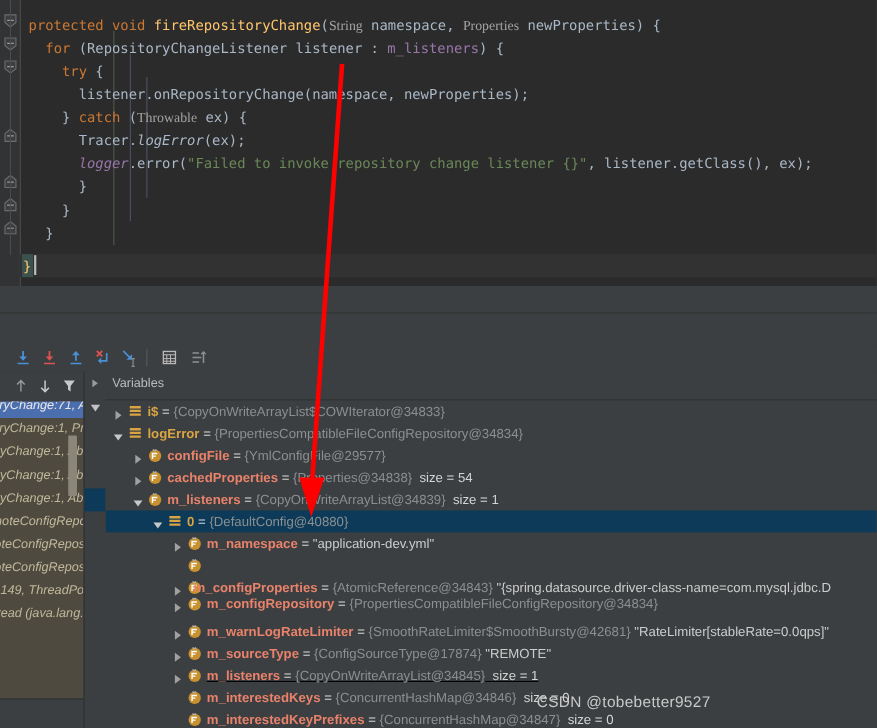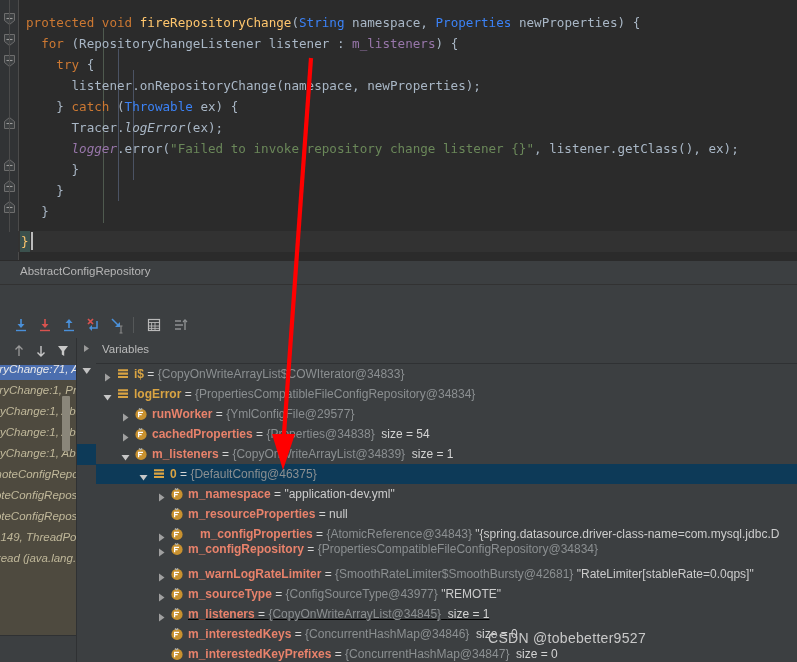--- a/index.html
+++ b/index.html
@@ -28,21 +28,21 @@
   .fold svg{display:block;}
   .code{
     position:absolute;left:18px;top:0;right:0;top:0;
     font-family:"DejaVu Sans Mono","Liberation Mono",monospace;
     font-size:12.6px;line-height:21px;white-space:pre;
     color:#a9b7c6;
   }
   .code .ln{position:absolute;left:8px;height:21px;}
   .kw{color:#cc7832;}
   .mth{color:#ffc66d;}
-  .typ{color:#3b82f6;}
+  .typ{color:#a3a3a3;font-family:Liberation Serif, serif;}
   .fld{color:#9876aa;}
   .str{color:#6a8759;}
   .par{color:#a9b7c6;}
   .ital{font-style:italic;}
   .vline{position:absolute;width:1px;background:#4f5a4f;}
   .caretline{
     position:absolute;left:18px;right:0;height:21px;background:#323232;
   }
   .caret-brace{
     position:absolute;left:20px;height:21px;line-height:21px;
@@ -207,23 +207,20 @@
         <div class="vline" style="left: 103px; top: 28px; height: 195px; background: rgb(79, 90, 79);"></div>
         <div class="vline" style="left: 118px; top: 49px; height: 152px; background: rgb(75, 83, 100);"></div>
         <div class="vline" style="left: 133px; top: 70px; height: 110px; background: rgb(75, 83, 100);"></div>
       </div>
     <div class="code" id="codelines"><div class="ln" style="top: 12px;"><span></span><span class="kw">protected </span><span class="kw">void </span><span class="mth">fireRepositoryChange</span><span class="par">(</span><span class="typ">String</span><span class="par"> namespace, </span><span class="typ">Properties</span><span class="par"> newProperties) {</span></div><div class="ln" style="top: 33px;"><span>  </span><span class="kw">for </span><span class="par">(RepositoryChangeListener listener : </span><span class="fld">m_listeners</span><span class="par">) {</span></div><div class="ln" style="top: 54px;"><span>    </span><span class="kw">try </span><span class="par">{</span></div><div class="ln" style="top: 75px;"><span>      </span><span class="par">listener.onRepositoryChange(namespace, newProperties);</span></div><div class="ln" style="top: 96px;"><span>    </span><span class="par">} </span><span class="kw">catch </span><span class="par">(</span><span class="typ">Throwable</span><span class="par"> ex) {</span></div><div class="ln" style="top: 117px;"><span>      </span><span class="par">Tracer.</span><span class="ital">logError</span><span class="par">(ex);</span></div><div class="ln" style="top: 138px;"><span>      </span><span class="fld ital">logger</span><span class="par">.error(</span><span class="str">"Failed to invoke repository change listener {}"</span><span class="par">, listener.getClass(), ex);</span></div><div class="ln" style="top: 159px;"><span>      </span><span class="par">}</span></div><div class="ln" style="top: 180px;"><span>    </span><span class="par">}</span></div><div class="ln" style="top: 201px;"><span>  </span><span class="par">}</span></div></div>
     <div class="caretline" style="top:231px;"></div>
     <div class="caret-brace" style="top:231px;left:20px;">}</div>
     <div class="caret-bar" style="left:31px;top:232px;height:18px;"></div>
   </div>
 
-  <div class="crumbbar">
-    <div class="label">AbstractConfigRepository</div>
-  </div>
   <div class="spacerbar"></div>
 
   <div class="dbgtoolbar">
     <div class="tbtn" style="left:12px;">
       <svg width="18" height="18" viewBox="0 0 18 18">
         <path d="M9 3 L9 10" stroke="#4a90d9" stroke-width="1.6" fill="none"></path>
         <path d="M5.5 8 L9 12 L12.5 8 Z" fill="#4a90d9"></path>
         <path d="M4 14.5 L14 14.5" stroke="#4a90d9" stroke-width="1.4"></path>
       </svg>
     </div>
@@ -365,21 +362,21 @@
           </div>
           <div class="vrow" style="top: 40px;">
             <div class="arrow" style="left: 24px; top: 5px;"><svg width="11" height="11" viewBox="0 0 11 11">
                 <path d="M3 1.5 L8.5 5.5 L3 9.5 Z" fill="#a0a0a0"></path>
               </svg></div>
             <div class="vicon" style="left: 38px; top: 3px;"><svg width="14" height="14" viewBox="0 0 14 14">
                 <circle cx="7" cy="7.4" r="5.6" fill="#c8912f"></circle>
                 <path d="M4.6 10.3 V5.3 h4.4 M4.6 7.7 h3.1" stroke="#ffffff" stroke-width="1.25" fill="none"></path>
                 <path d="M5 1.6 l1.6 1.2 l1.6 -1.2" stroke="#b0b4b6" stroke-width="1.2" fill="none"></path>
               </svg></div>
-            <div class="vtext" style="left: 56px;"><span class="vname">runWorker</span><span class="veq"> = </span><span class="vref">{YmlConfigFile@29577}</span></div>
+            <div class="vtext" style="left: 56px;"><span class="vname">configFile</span><span class="veq"> = </span><span class="vref">{YmlConfigFile@29577}</span></div>
           </div>
           <div class="vrow" style="top: 60px;">
             <div class="arrow" style="left: 24px; top: 5px;"><svg width="11" height="11" viewBox="0 0 11 11">
                 <path d="M3 1.5 L8.5 5.5 L3 9.5 Z" fill="#a0a0a0"></path>
               </svg></div>
             <div class="vicon" style="left: 38px; top: 3px;"><svg width="14" height="14" viewBox="0 0 14 14">
                 <circle cx="7" cy="7.4" r="5.6" fill="#c8912f"></circle>
                 <path d="M4.6 10.3 V5.3 h4.4 M4.6 7.7 h3.1" stroke="#ffffff" stroke-width="1.25" fill="none"></path>
                 <path d="M5 1.6 l1.6 1.2 l1.6 -1.2" stroke="#b0b4b6" stroke-width="1.2" fill="none"></path>
               </svg></div>
@@ -396,51 +393,50 @@
               </svg></div>
             <div class="vtext" style="left: 56px;"><span class="vname">m_listeners</span><span class="veq"> = </span><span class="vref">{CopyOnWriteArrayList@34839}</span><span class="veq">&nbsp;&nbsp;</span><span class="vsize">size = 1</span></div>
           </div>
           <div class="vrow sel" style="top: 100px;">
             <div class="arrow" style="left: 42px; top: 5px;"><svg width="11" height="11" viewBox="0 0 11 11">
                 <path d="M1.5 3 L9.5 3 L5.5 8.5 Z" fill="#c7c7c7"></path>
               </svg></div>
             <div class="vicon" style="left: 56px; top: 3px;"><svg width="14" height="14" viewBox="0 0 14 14">
                 <path d="M2 3.2 H12 M2 6.6 H12 M2 10 H12" stroke="#d9a443" stroke-width="2.1"></path>
               </svg></div>
-            <div class="vtext" style="left: 74px;"><span class="vname-top">0</span><span class="veq"> = </span><span class="vref">{DefaultConfig@46375}</span></div>
+            <div class="vtext" style="left: 74px;"><span class="vname-top">0</span><span class="veq"> = </span><span class="vref">{DefaultConfig@40880}</span></div>
           </div>
           <div class="vrow" style="top: 120px;">
             <div class="arrow" style="left: 60px; top: 5px;"><svg width="11" height="11" viewBox="0 0 11 11">
                 <path d="M3 1.5 L8.5 5.5 L3 9.5 Z" fill="#a0a0a0"></path>
               </svg></div>
             <div class="vicon" style="left: 74px; top: 3px;"><svg width="14" height="14" viewBox="0 0 14 14">
                 <circle cx="7" cy="7.4" r="5.6" fill="#c8912f"></circle>
                 <path d="M4.6 10.3 V5.3 h4.4 M4.6 7.7 h3.1" stroke="#ffffff" stroke-width="1.25" fill="none"></path>
                 <path d="M5 1.6 l1.6 1.2 l1.6 -1.2" stroke="#b0b4b6" stroke-width="1.2" fill="none"></path>
               </svg></div>
             <div class="vtext" style="left: 92px;"><span class="vname">m_namespace</span><span class="veq"> = </span><span class="vnull">"application-dev.yml"</span></div>
           </div>
           <div class="vrow" style="top: 140px;">
             <div class="vicon" style="left: 74px; top: 3px;"><svg width="14" height="14" viewBox="0 0 14 14">
                 <circle cx="7" cy="7.4" r="5.6" fill="#c8912f"></circle>
                 <path d="M4.6 10.3 V5.3 h4.4 M4.6 7.7 h3.1" stroke="#ffffff" stroke-width="1.25" fill="none"></path>
                 <path d="M5 1.6 l1.6 1.2 l1.6 -1.2" stroke="#b0b4b6" stroke-width="1.2" fill="none"></path>
               </svg></div>
-            <div class="vtext" style="left: 92px;"><span class="vname">m_resourceProperties</span><span class="veq"> = </span><span class="vnull">null</span></div>
           </div>
           <div class="vrow" style="top: 160px;">
             <div class="arrow" style="left: 60px; top: 5px;"><svg width="11" height="11" viewBox="0 0 11 11">
                 <path d="M3 1.5 L8.5 5.5 L3 9.5 Z" fill="#a0a0a0"></path>
               </svg></div>
             <div class="vicon" style="left: 74px; top: 3px;"><svg width="14" height="14" viewBox="0 0 14 14">
                 <circle cx="7" cy="7.4" r="5.6" fill="#c8912f"></circle>
                 <path d="M4.6 10.3 V5.3 h4.4 M4.6 7.7 h3.1" stroke="#ffffff" stroke-width="1.25" fill="none"></path>
                 <path d="M5 1.6 l1.6 1.2 l1.6 -1.2" stroke="#b0b4b6" stroke-width="1.2" fill="none"></path>
               </svg></div>
-            <div class="vtext" style="left: 104px;"><span class="vname">m_configProperties</span><span class="veq"> = </span><span class="vref">{AtomicReference@34843}</span><span class="veq"> </span><span class="vnull">"{spring.datasource.driver-class-name=com.mysql.jdbc.D</span></div>
+            <div class="vtext" style="left: 80px;"><span class="vname">m_configProperties</span><span class="veq"> = </span><span class="vref">{AtomicReference@34843}</span><span class="veq"> </span><span class="vnull">"{spring.datasource.driver-class-name=com.mysql.jdbc.D</span></div>
           </div>
           <div class="vrow" style="top: 175px; text-align: center;">
             <div class="arrow" style="left: 60px; top: 5px;"><svg width="11" height="11" viewBox="0 0 11 11">
                 <path d="M3 1.5 L8.5 5.5 L3 9.5 Z" fill="#a0a0a0"></path>
               </svg></div>
             <div class="vicon" style="left: 74px; top: 3px;"><svg width="14" height="14" viewBox="0 0 14 14">
                 <circle cx="7" cy="7.4" r="5.6" fill="#c8912f"></circle>
                 <path d="M4.6 10.3 V5.3 h4.4 M4.6 7.7 h3.1" stroke="#ffffff" stroke-width="1.25" fill="none"></path>
                 <path d="M5 1.6 l1.6 1.2 l1.6 -1.2" stroke="#b0b4b6" stroke-width="1.2" fill="none"></path>
               </svg></div>
@@ -459,21 +455,21 @@
           </div>
           <div class="vrow" style="top: 220px;">
             <div class="arrow" style="left: 60px; top: 5px;"><svg width="11" height="11" viewBox="0 0 11 11">
                 <path d="M3 1.5 L8.5 5.5 L3 9.5 Z" fill="#a0a0a0"></path>
               </svg></div>
             <div class="vicon" style="left: 74px; top: 3px;"><svg width="14" height="14" viewBox="0 0 14 14">
                 <circle cx="7" cy="7.4" r="5.6" fill="#c8912f"></circle>
                 <path d="M4.6 10.3 V5.3 h4.4 M4.6 7.7 h3.1" stroke="#ffffff" stroke-width="1.25" fill="none"></path>
                 <path d="M5 1.6 l1.6 1.2 l1.6 -1.2" stroke="#b0b4b6" stroke-width="1.2" fill="none"></path>
               </svg></div>
-            <div class="vtext" style="left: 92px;"><span class="vname">m_sourceType</span><span class="veq"> = </span><span class="vref">{ConfigSourceType@43977}</span><span class="veq"> </span><span class="vnull">"REMOTE"</span></div>
+            <div class="vtext" style="left: 92px;"><span class="vname">m_sourceType</span><span class="veq"> = </span><span class="vref">{ConfigSourceType@17874}</span><span class="veq"> </span><span class="vnull">"REMOTE"</span></div>
           </div>
           <div class="vrow" style="top: 240px;">
             <div class="arrow" style="left: 60px; top: 5px;"><svg width="11" height="11" viewBox="0 0 11 11">
                 <path d="M3 1.5 L8.5 5.5 L3 9.5 Z" fill="#a0a0a0"></path>
               </svg></div>
             <div class="vicon" style="left: 74px; top: 3px;"><svg width="14" height="14" viewBox="0 0 14 14">
                 <circle cx="7" cy="7.4" r="5.6" fill="#c8912f"></circle>
                 <path d="M4.6 10.3 V5.3 h4.4 M4.6 7.7 h3.1" stroke="#ffffff" stroke-width="1.25" fill="none"></path>
                 <path d="M5 1.6 l1.6 1.2 l1.6 -1.2" stroke="#b0b4b6" stroke-width="1.2" fill="none"></path>
               </svg></div>

